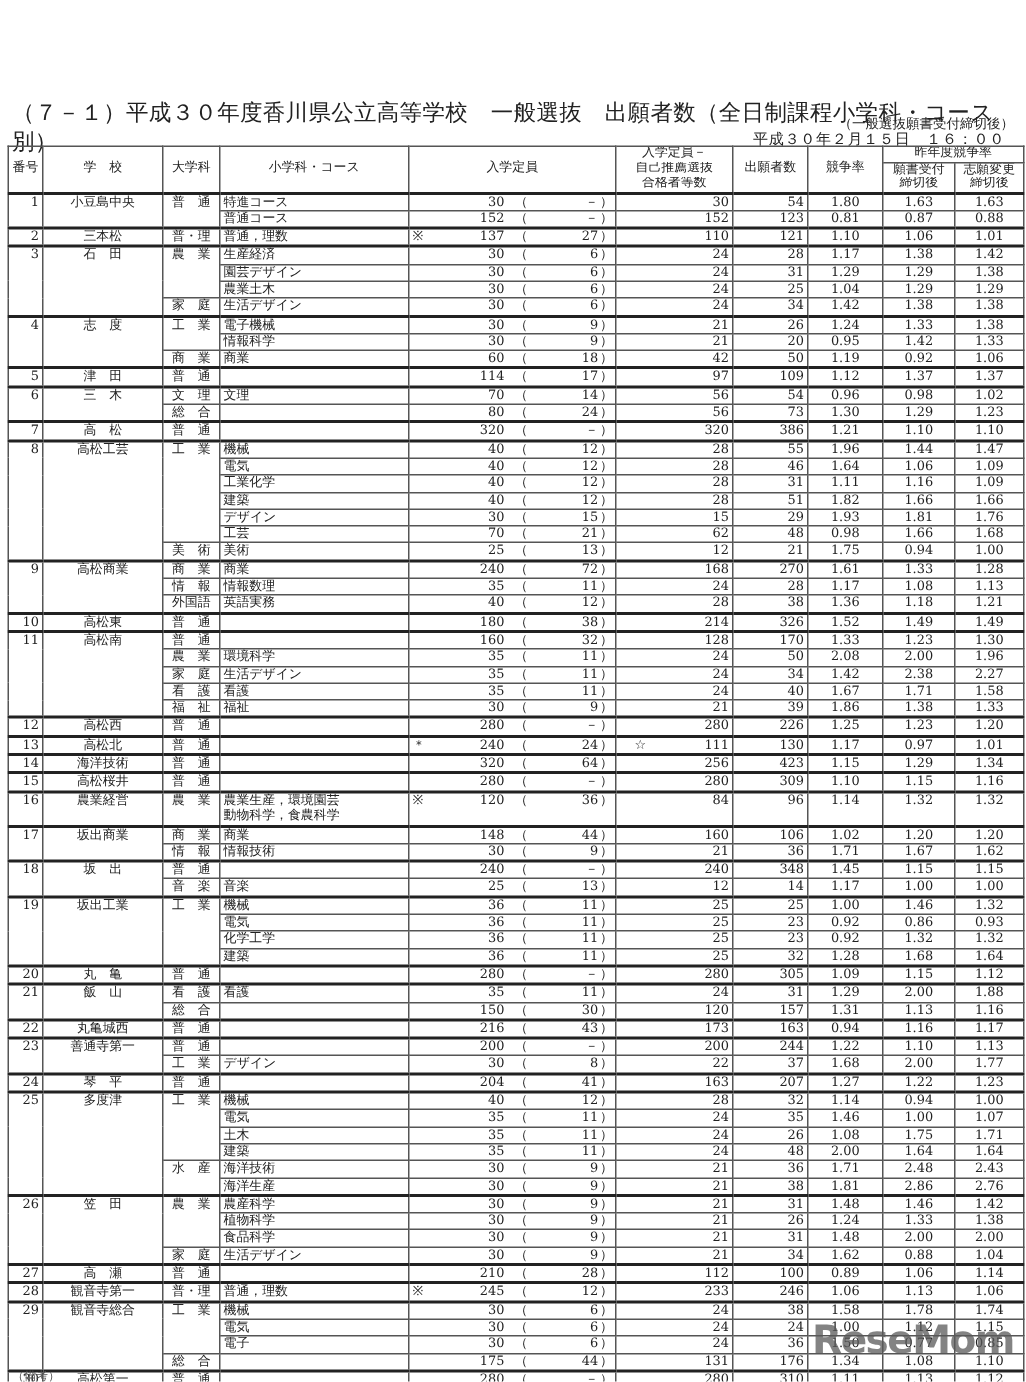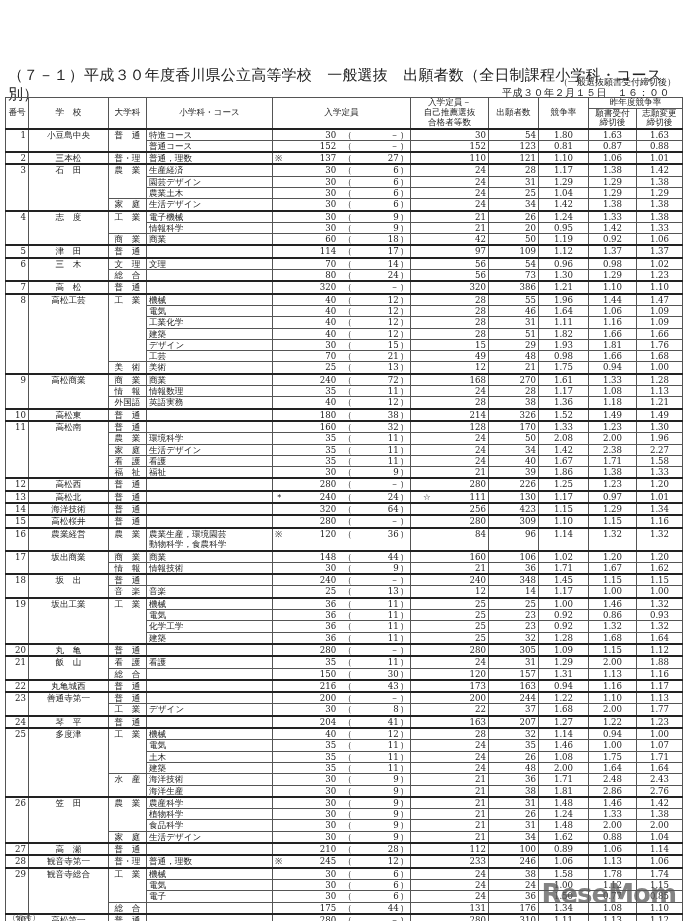--- a/index.html
+++ b/index.html
@@ -522,21 +522,21 @@
       <span class="mk"></span>
       <span class="n">70</span>
       <span class="p1">（</span>
       <span class="n2">21</span>
       <span class="p2">）</span>
           </div>
         </td>
         <td>
           <div class="rec">
       <span style="padding-left:10px"></span>
-      <span>49</span>
+      <span>62</span>
           </div>
         </td>
         <td class="r">48</td>
         <td class="c">0.98</td>
         <td class="c">1.66</td>
         <td class="c">1.68</td>
       </tr>
       <tr>
         <td class="c" rowspan="1" style="vertical-align:top">美　術</td>
         <td class="l">美術</td>

